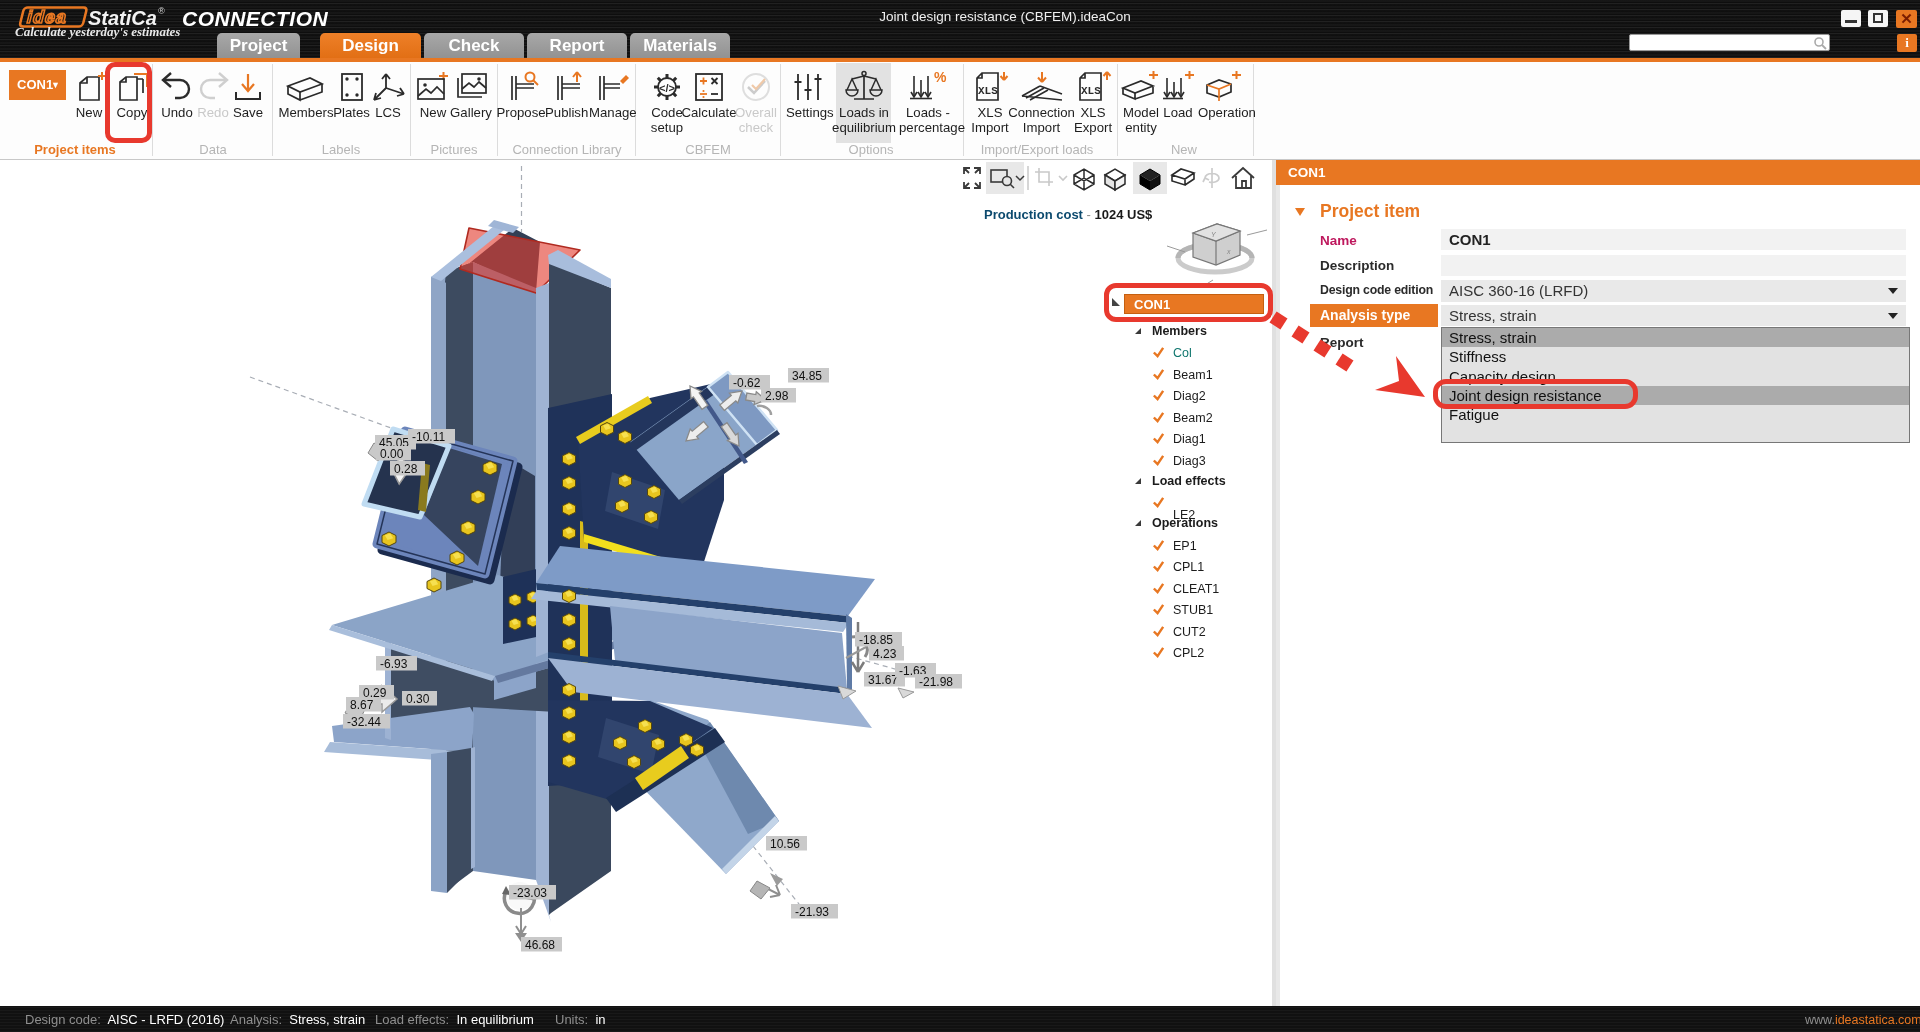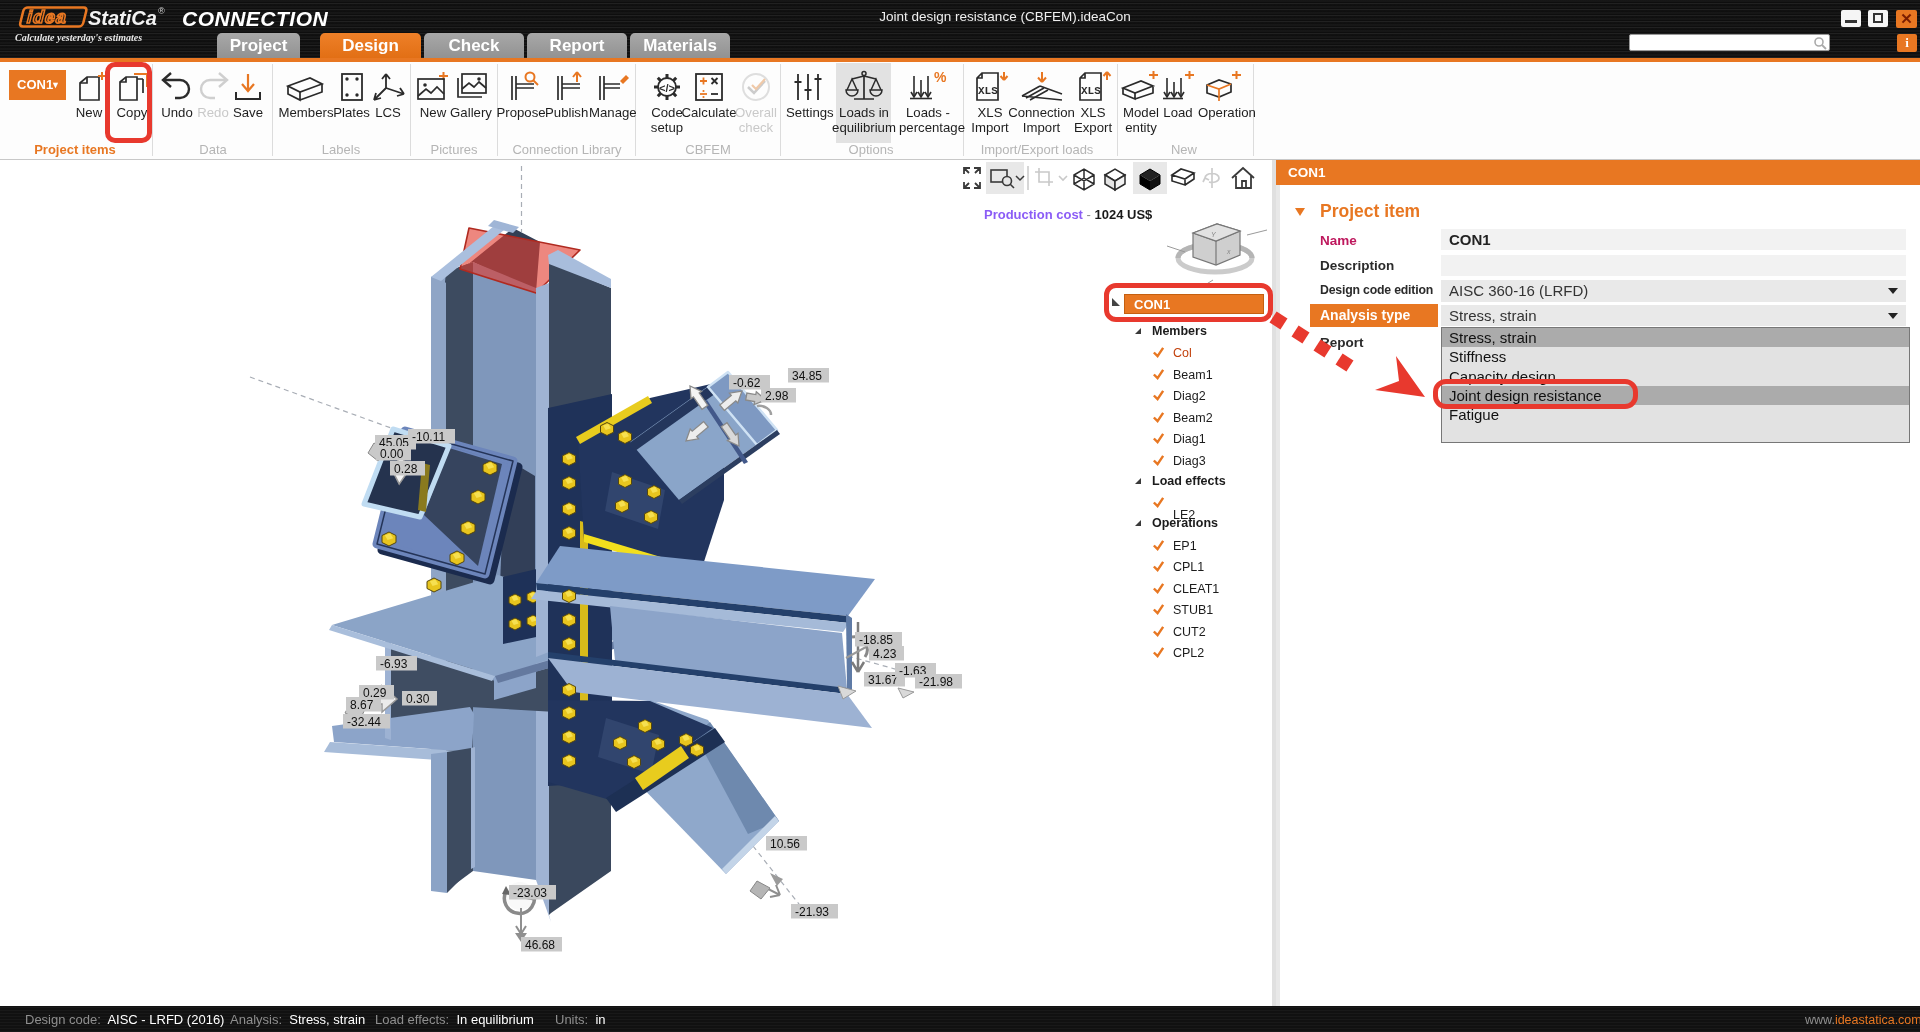--- a/index.html
+++ b/index.html
@@ -36,21 +36,21 @@
 <svg width="260" height="24" viewBox="0 0 260 24">
 <g transform="skewX(-14) translate(6,0)" fill="none">
 <rect x="1.5" y="1.5" width="63" height="19" rx="3.5" stroke="#e87722" stroke-width="2.6"></rect>
 <text x="7" y="17" fill="none" stroke="#e87722" stroke-width="1.6" font-size="18" font-weight="bold" font-family="Liberation Sans" letter-spacing="1">idea</text>
 </g>
 <text x="71" y="18.5" fill="#f2f2f2" font-size="20" font-weight="bold" font-style="italic" font-family="Liberation Sans">StatiCa</text>
 <text x="141" y="8" fill="#d8d8d8" font-size="9" font-style="italic">®</text>
 </svg>
 </div>
 <div class="abs" style="left:182px;top:7px;color:#fff;font-size:21px;font-weight:bold;font-style:italic;letter-spacing:0.5px;z-index:3">CONNECTION</div>
-<div class="abs" style="left:15px;top:32px;color:#e8e8e8;font-size:10px;font-weight:bold;font-style:italic;z-index:3;font-family:'Liberation Serif',serif">Calculate yesterday's estimates</div>
+<div class="abs" style="left:15px;top:24px;color:#e8e8e8;font-size:13px;font-weight:bold;font-style:italic;z-index:3;font-family:'Liberation Serif',serif">Calculate yesterday's estimates</div>
 
 <div class="abs" style="left:1841px;top:10px;width:20px;height:17px;background:#f5f5f5;border-radius:2px;z-index:3">
     <div class="abs" style="left:4px;top:10px;width:12px;height:3px;background:#333"></div>
   </div>
 <div class="abs" style="left:1868px;top:10px;width:20px;height:17px;background:#f5f5f5;border-radius:2px;z-index:3">
     <div class="abs" style="left:5px;top:3px;width:10px;height:10px;border:2px solid #333"></div>
   </div>
 <div class="abs" style="left:1896px;top:10px;width:21px;height:18px;background:#e87722;border-radius:2px;z-index:3;color:#7a1d00;font-weight:bold;font-size:15px;text-align:center;line-height:18px">✕</div>
 
 <div class="abs" style="left:1629px;top:34px;width:201px;height:17px;background:#fff;border:1px solid #999;border-radius:2px;z-index:3">
@@ -261,21 +261,21 @@
 
 <div class="abs" style="left:9px;top:70px;width:57px;height:30px;background:#e87722;color:#fff;font-size:13px;font-weight:bold;line-height:30px;text-align:left;padding-left:8px">CON1<span style="position:absolute;right:6px;top:0;font-size:9px">▼</span></div>
 
 <div class="abs" style="left:105px;top:62px;width:47px;height:81px;border:5px solid #e8392e;border-radius:10px;z-index:5"></div>
 
 <div class="abs" style="left:836px;top:63px;width:55px;height:80px;background:#e2e2e2;z-index:0"></div>
 
 <div id="viewport" class="abs" style="left:0;top:160px;width:1272px;height:846px;background:#fff"></div>
 <div class="abs" style="left:1272px;top:160px;width:4px;height:846px;background:#e0e0e0"></div>
 
-<div class="abs" style="left:984px;top:207px;font-size:13px;z-index:4"><b style="color:#8b5cf6">Production cost</b><span style="color:#888"> - </span><b style="color:#1a1a1a">1024 US$</b></div>
+<div class="abs" style="left:984px;top:207px;font-size:13px;z-index:4"><b style="color:#0c4a6e">Production cost</b><span style="color:#888"> - </span><b style="color:#1a1a1a">1024 US$</b></div>
 <div id="vptoolbar">
 <svg class="abs" style="left:956px;top:162px;z-index:4" width="310" height="32" viewBox="0 0 310 32">
 <g stroke="#3a3a3a" stroke-width="1.8" fill="none">
         <path d="M8 12 v-6 h6 M18 6 h6 v6 M24 20 v6 h-6 M14 26 H8 v-6 M8 6 l5 5 M24 6 l-5 5 M24 26 l-5-5 M8 26 l5-5"></path>
       </g>
 <rect x="30" y="0" width="38" height="32" fill="#e8e8e8"></rect>
 <g stroke="#3a3a3a" stroke-width="1.6" fill="none">
         <rect x="35" y="8" width="16" height="12"></rect>
         <circle cx="51" cy="19" r="4.5" fill="#e8e8e8"></circle>
         <path d="M54 22 l4 4"></path>
@@ -338,21 +338,21 @@
       <path d="M8 3 l8 8 h-8 z" fill="#444" transform="rotate(0 11 8)"></path>
     </svg>
 <div id="treerows">
 <svg class="abs" style="left:1133px;top:325.5px;z-index:4" width="10" height="10" viewBox="0 0 10 10">
         <path d="M8 2 v6 h-6 z" fill="#3a3a3a"></path>
       </svg>
 <div class="treerow" style="left:1152px;top:323.5px;font-weight:bold;z-index:4">Members</div>
 <svg class="chk" style="left:1152px;top:346.0px;z-index:4" width="14" height="14" viewBox="0 0 14 14">
         <path d="M2 7 l4 4 6-9" fill="none" stroke="#e87722" stroke-width="2.6"></path>
       </svg>
-<div class="treerow" style="left:1173px;top:346.0px;color:#c2410c;z-index:4">Col</div>
+<div class="treerow" style="left:1173px;top:346.0px;color:#0f766e;z-index:4">Col</div>
 <svg class="chk" style="left:1152px;top:367.5px;z-index:4" width="14" height="14" viewBox="0 0 14 14">
         <path d="M2 7 l4 4 6-9" fill="none" stroke="#e87722" stroke-width="2.6"></path>
       </svg>
 <div class="treerow" style="left:1173px;top:367.5px;z-index:4">Beam1</div>
 <svg class="chk" style="left:1152px;top:389.0px;z-index:4" width="14" height="14" viewBox="0 0 14 14">
         <path d="M2 7 l4 4 6-9" fill="none" stroke="#e87722" stroke-width="2.6"></path>
       </svg>
 <div class="treerow" style="left:1173px;top:389.0px;z-index:4">Diag2</div>
 <svg class="chk" style="left:1152px;top:410.5px;z-index:4" width="14" height="14" viewBox="0 0 14 14">
         <path d="M2 7 l4 4 6-9" fill="none" stroke="#e87722" stroke-width="2.6"></path>

